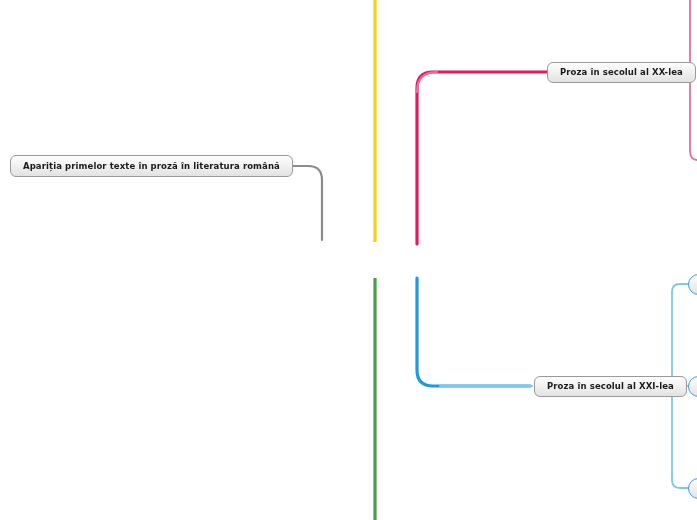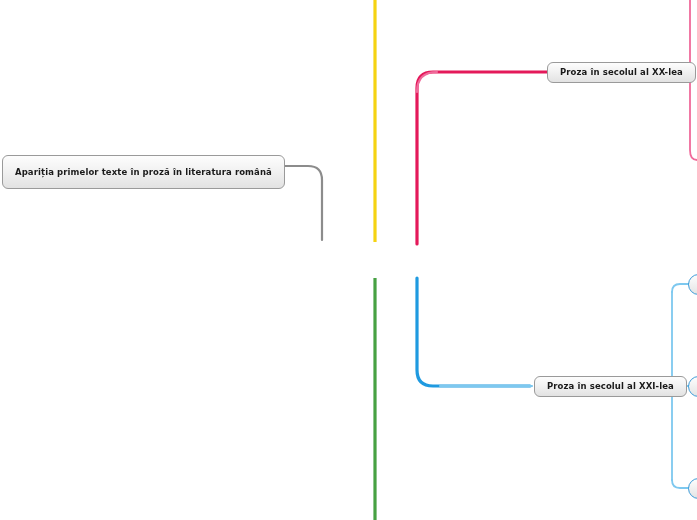--- a/index.html
+++ b/index.html
@@ -99,21 +99,21 @@
     <path d="M 440,386 L 532,386" fill="none" stroke="#7dc8ef" stroke-width="2.2" stroke-linecap="round"></path>
 
     <path d="M 664,386 L 672,386" fill="none" stroke="#7dc8ef" stroke-width="1.8" stroke-linecap="round"></path>
     <path d="M 672,292 L 672,480" fill="none" stroke="#7dc8ef" stroke-width="1.8" stroke-linecap="round"></path>
     <path d="M 672,292 Q 672,284 680,284 L 690,284" fill="none" stroke="#7dc8ef" stroke-width="1.8" stroke-linecap="round" stroke-linejoin="round"></path>
     <path d="M 672,386 L 690,386" fill="none" stroke="#7dc8ef" stroke-width="1.8" stroke-linecap="round"></path>
     <path d="M 672,480 Q 672,488 680,488 L 690,488" fill="none" stroke="#7dc8ef" stroke-width="1.8" stroke-linecap="round" stroke-linejoin="round"></path>
   </svg>
 
 
-  <div class="node pill" style="left:2px; top:155px; height:34px;">
+  <div class="node pill" style="left:10px; top:155px; height:22px;">
     <span class="label">Apariția primelor texte în proză în literatura română</span>
   </div>
 
   <div class="node pill" style="left:547px; top:62px; height:21px;">
     <span class="label">Proza în secolul al XX-lea</span>
   </div>
 
   <div class="node pill" style="left:534px; top:376px; height:21px;">
     <span class="label">Proza în secolul al XXI-lea</span>
   </div>

